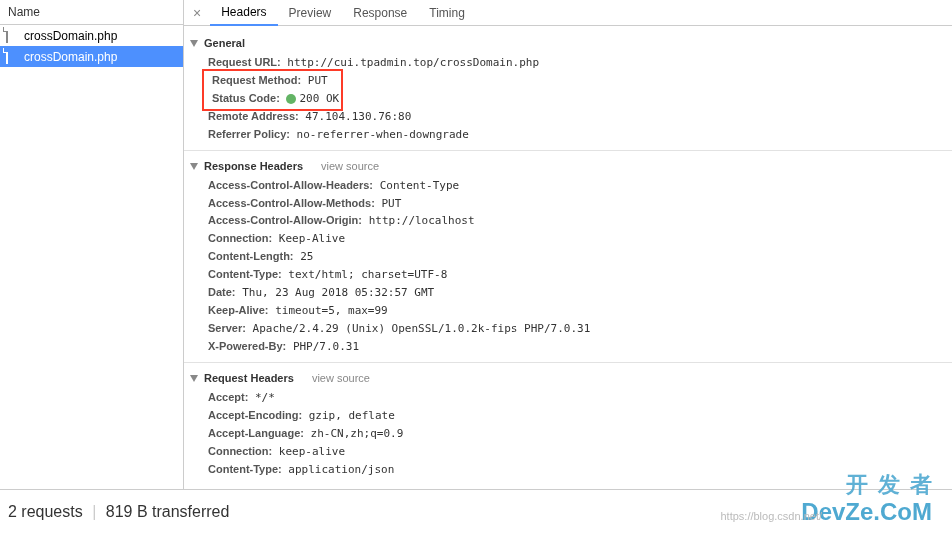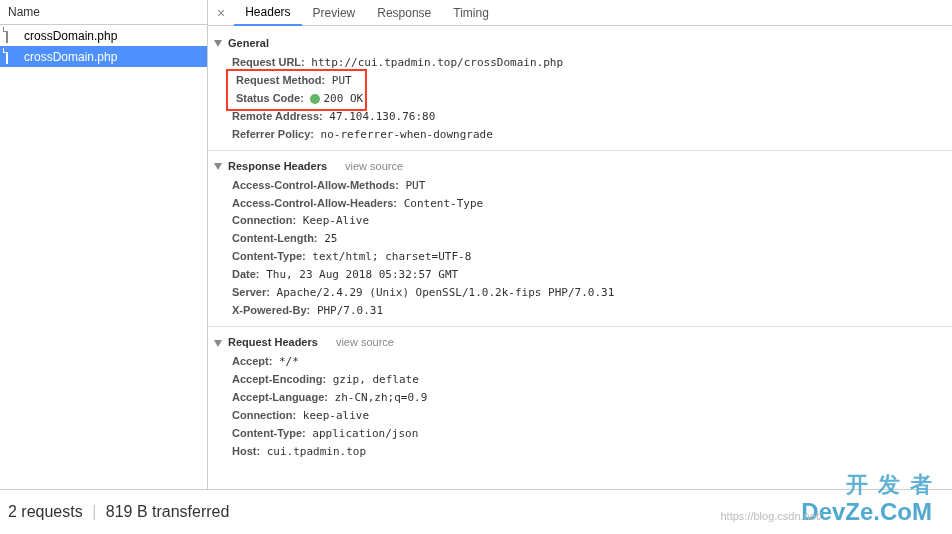--- a/index.html
+++ b/index.html
@@ -1,18 +1,18 @@
 <!DOCTYPE html>
 <html><head>
   <meta charset="utf-8">
   <style>
     * { margin: 0; padding: 0; box-sizing: border-box; }
     body { font-family: Arial, Helvetica, sans-serif; font-size: 12px; background: #fff; width: 952px; height: 534px; overflow: hidden; display: flex; flex-direction: column; }
     .main { display: flex; flex: 1; overflow: hidden; }
-    .sidebar { width: 208px; border-right: 1px solid #ccc; display: flex; flex-direction: column; }
+    .sidebar { width: 184px; border-right: 1px solid #ccc; display: flex; flex-direction: column; }
     .sidebar-header { padding: 5px 8px; font-weight: normal; color: #333; border-bottom: 1px solid #ccc; }
     .request-list { flex: 1; }
     .request-row { display: flex; align-items: center; padding: 3px 6px; gap: 5px; cursor: pointer; }
     .request-row.selected { background: #4d90fe; color: #fff; }
     .file-icon { width: 13px; height: 15px; display: inline-block; position: relative; }
     .file-icon-box { width: 13px; height: 15px; border: 1px solid #888; background: #fff; position: relative; }
     .file-icon-box::after { content: ""; position: absolute; top: -1px; right: -1px; width: 4px; height: 4px; border-left: 1px solid #888; border-bottom: 1px solid #888; background: #fff; }
     .request-row.selected .file-icon-box { border-color: #fff; background: #4d90fe; }
     .request-row.selected .file-icon-box::after { border-color: #fff; background: #4d90fe; }
     .details { flex: 1; display: flex; flex-direction: column; overflow: hidden; }
@@ -82,44 +82,45 @@
       </div>
 
       <div class="divider"></div>
 
       <div class="section">
         <div class="section-header">
           <span class="tri"></span>
           <span class="section-title">Response Headers</span>
           <span class="view-source">view source</span>
         </div>
+        <div class="kv"><span class="k">Access-Control-Allow-Headers:</span> <span class="v">Content-Type</span></div>
         <div class="kv"><span class="k">Access-Control-Allow-Methods:</span> <span class="v">PUT</span></div>
-        <div class="kv"><span class="k">Access-Control-Allow-Headers:</span> <span class="v">Content-Type</span></div>
+        <div class="kv"><span class="k">Access-Control-Allow-Origin:</span> <span class="v">http://localhost</span></div>
         <div class="kv"><span class="k">Connection:</span> <span class="v">Keep-Alive</span></div>
         <div class="kv"><span class="k">Content-Length:</span> <span class="v">25</span></div>
         <div class="kv"><span class="k">Content-Type:</span> <span class="v">text/html; charset=UTF-8</span></div>
         <div class="kv"><span class="k">Date:</span> <span class="v">Thu, 23 Aug 2018 05:32:57 GMT</span></div>
+        <div class="kv"><span class="k">Keep-Alive:</span> <span class="v">timeout=5, max=99</span></div>
         <div class="kv"><span class="k">Server:</span> <span class="v">Apache/2.4.29 (Unix) OpenSSL/1.0.2k-fips PHP/7.0.31</span></div>
         <div class="kv"><span class="k">X-Powered-By:</span> <span class="v">PHP/7.0.31</span></div>
       </div>
 
       <div class="divider"></div>
 
       <div class="section">
         <div class="section-header">
           <span class="tri"></span>
           <span class="section-title">Request Headers</span>
           <span class="view-source">view source</span>
         </div>
         <div class="kv"><span class="k">Accept:</span> <span class="v">*/*</span></div>
         <div class="kv"><span class="k">Accept-Encoding:</span> <span class="v">gzip, deflate</span></div>
         <div class="kv"><span class="k">Accept-Language:</span> <span class="v">zh-CN,zh;q=0.9</span></div>
         <div class="kv"><span class="k">Connection:</span> <span class="v">keep-alive</span></div>
         <div class="kv"><span class="k">Content-Type:</span> <span class="v">application/json</span></div>
-        <div class="kv"><span class="k">Host:</span> <span class="v">cui.tpadmin.top</span></div>
 
       </div>
     </div>
   </div>
 </div>
 
 <div class="footer">
   <span>2 requests</span>
   <span class="sep">|</span>
   <span>819 B transferred</span>

